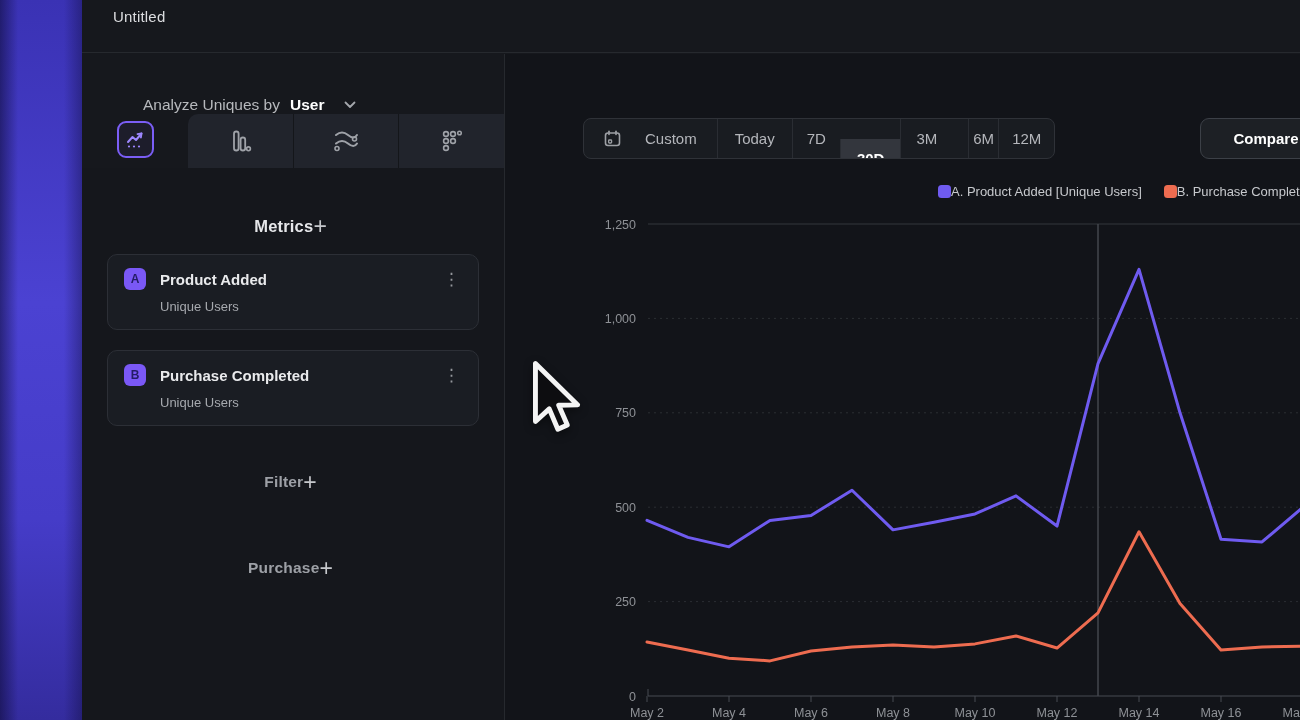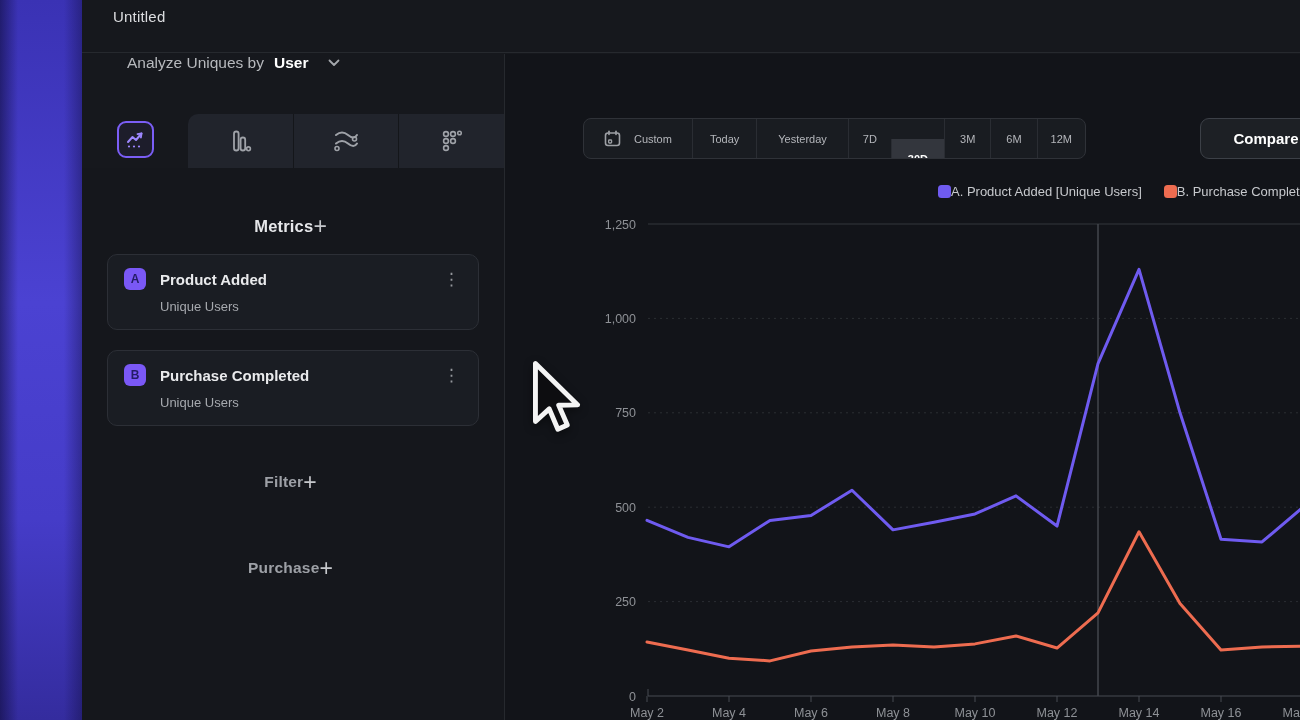--- a/index.html
+++ b/index.html
@@ -15,21 +15,21 @@
     background:linear-gradient(90deg, rgba(8,6,40,.5) 0%, rgba(8,6,40,0) 22%, rgba(8,6,40,0) 78%, rgba(8,6,40,.35) 100%); }
 
   .window { position:absolute; left:82px; top:0; width:1218px; height:720px; background:#16181d; }
   .topbar { position:relative; height:53px; border-bottom:1px solid #26292e; }
   .topbar .title { position:absolute; left:31px; top:8px; font-size:15px; color:#dcdde0; letter-spacing:.2px; }
 
   .content { position:absolute; top:54px; left:0; right:0; bottom:0; display:flex; }
 
   
   .sidebar { position:relative; width:423px; flex:0 0 423px; background:#16181d; border-right:1px solid #26292e; }
-  .sb-header { height:60px; display:flex; align-items:flex-start; padding-left:45px; }
+  .sb-header { height:60px; display:flex; align-items:flex-end; padding-left:61px; }
   .sb-header .lbl { font-size:15.5px; color:#b7b9bd; }
   .user-dd { display:flex; align-items:center; gap:20px; margin-left:10px; background:none; border:none; cursor:pointer; }
   .user-dd .val { font-size:15.5px; font-weight:700; color:#ffffff; }
 
   .tabbar { position:relative; height:54px; }
   .tab-selected { position:absolute; left:35px; top:7px; width:37px; height:37px; border:2px solid #7b5ef6;
     border-radius:9px; display:flex; align-items:center; justify-content:center; background:rgba(123,94,246,.07); }
   .tabgroup { position:absolute; left:106px; right:0; top:0; height:54px; background:#21242c;
     border-radius:10px 0 0 0; display:flex; }
   .tabgroup .tab { flex:1; display:flex; align-items:center; justify-content:center; }
@@ -49,21 +49,21 @@
   .kebab { background:none; border:none; color:#94979c; font-size:17px; line-height:17px; cursor:pointer; padding:0 2px; }
   .card-sub { margin:9px 0 0 36px; font-size:13px; color:#a6a9ae; }
   .filter-row { margin-top:46px; }
   .breakdown-row { margin-top:66px; }
   .filter-row h3, .breakdown-row h3 { font-size:15.5px; font-weight:600; color:#9da0a6; letter-spacing:.2px; }
 
   
   .main { position:relative; flex:1; background:#121419; overflow:hidden; }
   .range-group { position:absolute; left:78px; top:64px; height:41px; display:inline-flex;
     border:1px solid #2f3238; border-radius:8px; background:#191c21; overflow:hidden; }
-  .range-btn { display:flex; align-items:center; gap:13px; font-size:11px; color:#b4b6bb;
+  .range-btn { display:flex; align-items:center; gap:24px; font-size:15px; color:#b4b6bb;
     background:none; border:none; border-left:1px solid #2a2d33; cursor:pointer; height:100%; }
   .range-btn:first-child { border-left:none; }
   .range-btn.selected { background:#33363d; color:#ffffff; font-weight:700;margin-top:20px; }
   .compare-btn { position:absolute; left:695px; top:64px; height:41px; min-width:132px; padding:0 22px;
     border:1px solid #3c4047; border-radius:9px; background:#1d2025; color:#ffffff;
     font-size:15px; font-weight:700; cursor:pointer; font-family:"Liberation Sans",sans-serif; }
   .legend { position:absolute; left:433px; top:130px; display:flex; gap:22px; white-space:nowrap; }
   .legend-item { display:flex; align-items:center; }
   .legend-swatch { width:13px; height:13px; border-radius:3.5px; flex:0 0 13px; }
   .legend-label { font-size:13px; color:#c7c9cd; }
@@ -181,33 +181,30 @@
                 <rect x="1.5" y="3" width="14" height="12.5" rx="2.5" fill="none" stroke="#9da0a5" stroke-width="1.6"></rect>
                 <line x1="5" y1="1.2" x2="5" y2="4.5" stroke="#9da0a5" stroke-width="1.6" stroke-linecap="round"></line>
                 <line x1="12" y1="1.2" x2="12" y2="4.5" stroke="#9da0a5" stroke-width="1.6" stroke-linecap="round"></line>
                 <rect x="4.6" y="10" width="3" height="3" rx="0.8" fill="none" stroke="#9da0a5" stroke-width="1.3"></rect>
               </svg>
               <span>Custom</span>
             </button>
             <button class="range-btn" style="padding: 0px 17px;">
               <span>Today</span>
             </button>
-            <button class="range-btn" style="padding: 0px 21px;">
-              <span>Yesterday</span>
-            </button>
             <button class="range-btn" style="padding: 0px 14px;">
               <span>7D</span>
             </button>
             <button class="range-btn selected" style="padding: 0px 16px;">
               <span>30D</span>
             </button>
             <button class="range-btn" style="padding: 0px 15px; text-align: right;">
               <span>3M</span>
             </button>
-            <button class="range-btn" style="padding: 0px 15px;">
+            <button class="range-btn" style="padding: 0px 4px; margin-left: 16px;">
               <span>6M</span>
             </button>
             <button class="range-btn" style="padding: 0px 13px; align-items: center;">
               <span>12M</span>
             </button>
           </div>
         <button class="compare-btn">Compare</button>
         <div class="legend" id="legend">
             <div class="legend-item">
               <span class="legend-swatch" style="background: rgb(111, 91, 240);"></span>

